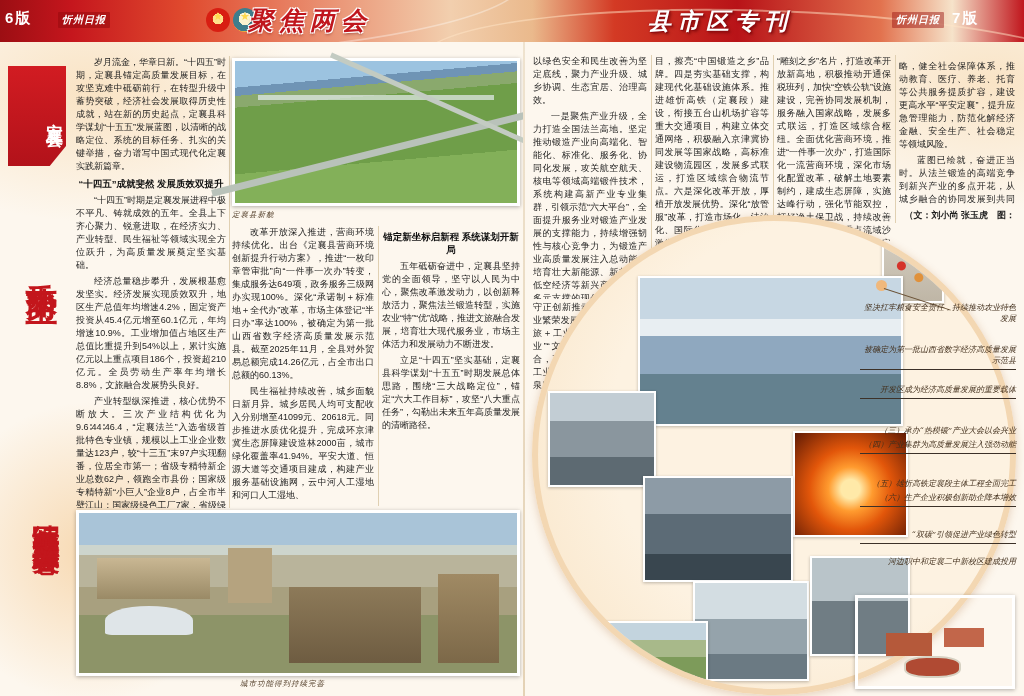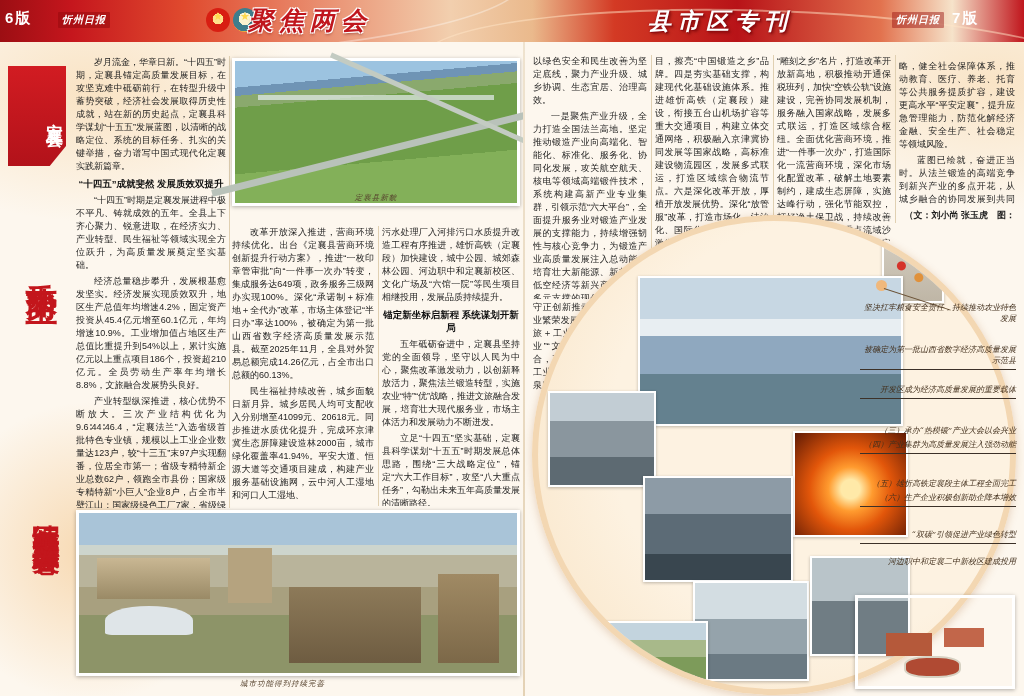--- a/index.html
+++ b/index.html
@@ -106,29 +106,28 @@
 
     </div>
     <div class="vrule" style="left:229px;top:14px;height:452px;"></div>
 
     <div class="photo" style="left:232px;top:16px;width:288px;height:148px;
       background:linear-gradient(175deg,#9cc3e0 0 16%,#6f94b5 16% 21%,#8aa96d 21% 28%,#6f9e49 28% 68%,#83b059 68%);">
       <div class="sil" style="left:8%;top:24%;width:84%;height:5px;background:rgba(230,236,240,.7);"></div>
       <div class="sil" style="left:-10%;top:62%;width:120%;height:7px;background:#b9c2ba;transform:rotate(-14deg);"></div>
       <div class="sil" style="left:30%;top:30%;width:90%;height:5px;background:#c3cbc2;transform:rotate(24deg);"></div>
     </div>
-    <div class="caption" style="left:232px;top:151px;width:288px;text-align:center;">定襄县新貌</div>
+    <div class="caption" style="left:232px;top:168px;width:288px;text-align:left;">定襄县新貌</div>
 
     <div class="col" style="left:232px;top:184px;width:142px;height:280px;">
       <div class="para">改革开放深入推进，营商环境持续优化。出台《定襄县营商环境创新提升行动方案》，推进“一枚印章管审批”向“一件事一次办”转变，集成服务达649项，政务服务三级网办实现100%。深化“承诺制＋标准地＋全代办”改革，市场主体登记“半日办”率达100%，被确定为第一批山西省数字经济高质量发展示范县。截至2025年11月，全县对外贸易总额完成14.26亿元，占全市出口总额的60.13%。</div>
       <div class="para">民生福祉持续改善，城乡面貌日新月异。城乡居民人均可支配收入分别增至41099元、20618元。同步推进水质优化提升，完成环京津冀生态屏障建设造林2000亩，城市绿化覆盖率41.94%。平安大道、恒源大道等交通项目建成，构建产业服务基础设施网，云中河人工湿地和河口人工湿地、</div>
     </div>
     <div class="vrule" style="left:378px;top:184px;height:280px;"></div>
     <div class="col" style="left:382px;top:184px;width:138px;height:280px;">
-      <div class="para" style="text-indent:0;">污水处理厂入河排污口水质提升改造工程有序推进，雄忻高铁（定襄段）加快建设，城中公园、城郊森林公园、河边职中和定襄新校区、文化广场及“六馆一院”等民生项目相继投用，发展品质持续提升。</div>
       <div class="para subhead">锚定新坐标启新程  系统谋划开新局</div>
       <div class="para">五年砥砺奋进中，定襄县坚持党的全面领导，坚守以人民为中心，聚焦改革激发动力，以创新释放活力，聚焦法兰锻造转型，实施农业“特”“优”战略，推进文旅融合发展，培育壮大现代服务业，市场主体活力和发展动力不断迸发。</div>
       <div class="para">立足“十四五”坚实基础，定襄县科学谋划“十五五”时期发展总体思路，围绕“三大战略定位”，锚定“六大工作目标”，攻坚“八大重点任务”，勾勒出未来五年高质量发展的清晰路径。</div>
 
     </div>
 
     <div class="photo" style="left:76px;top:468px;width:444px;height:166px;
       background:linear-gradient(180deg,#a9c4d8 0 20%,#cdd5cd 20% 26%,#b9b49b 26% 46%,#a8a07f 46% 64%,#8d9468 64%);">
       <div class="sil" style="left:4%;top:28%;width:26%;height:26%;background:linear-gradient(180deg,#c9b793,#9a8a66);"></div>
       <div class="sil" style="left:34%;top:22%;width:10%;height:34%;background:#b5a37f;"></div>

